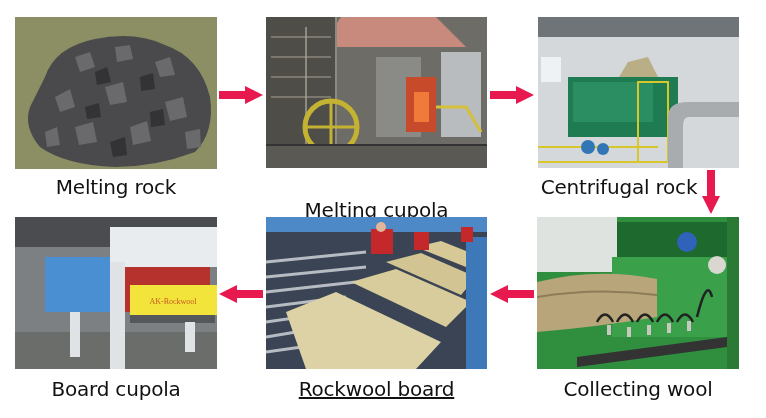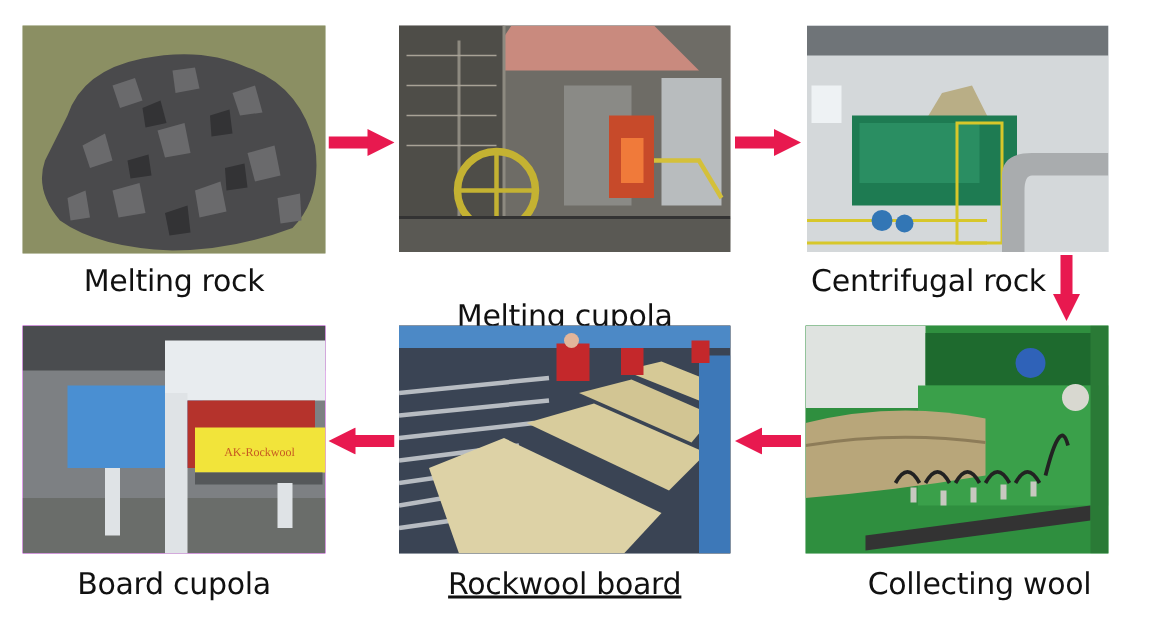--- a/index.html
+++ b/index.html
@@ -208,13 +208,13 @@
         <rect x="90" y="110" width="4" height="10"></rect>
         <rect x="110" y="108" width="4" height="10"></rect>
         <rect x="130" y="106" width="4" height="10"></rect>
         <rect x="150" y="104" width="4" height="10"></rect>
       </g>
     <path d="M40 140 L190 120 L190 130 L40 150 Z" fill="#333"></path>
     <circle cx="180" cy="48" r="9" fill="#d8d8d0"></circle>
     <rect x="190" y="0" width="12" height="152" fill="#2a7a36"></rect>
   </svg>
 </div>
-<div class="label" style="left:552px; top:377px; width:202px;">Collecting wool</div>
+<div class="label" style="left:537px; top:377px; width:202px;">Collecting wool</div>
 
 </body></html>

